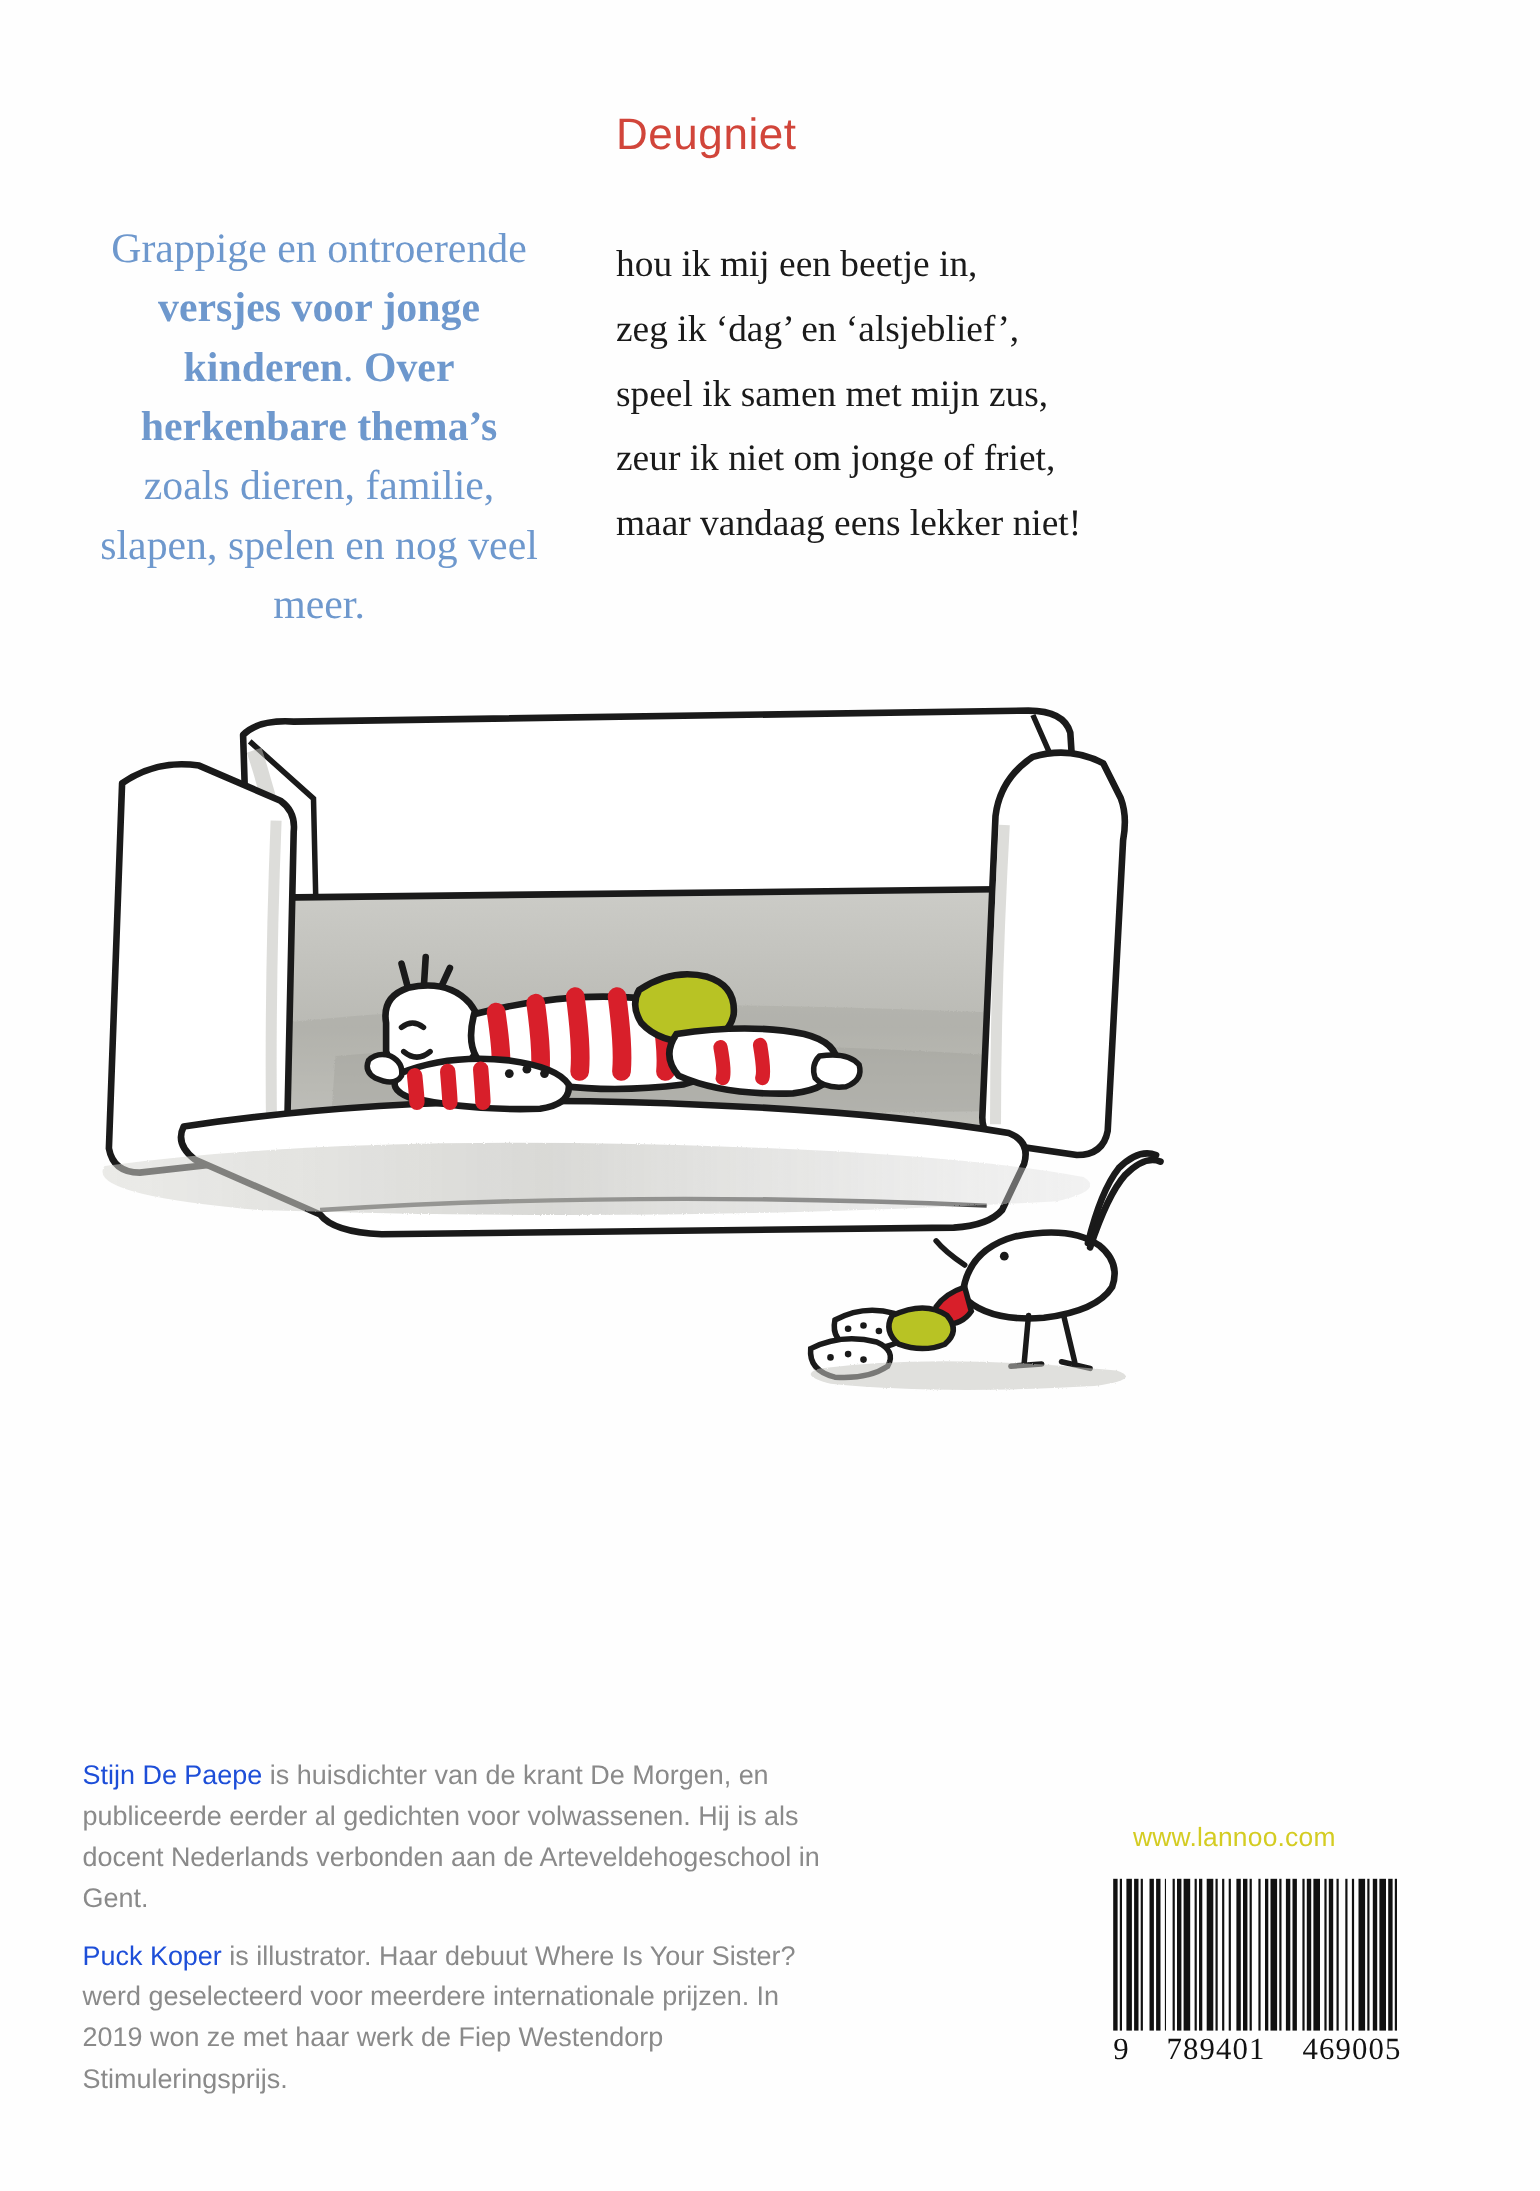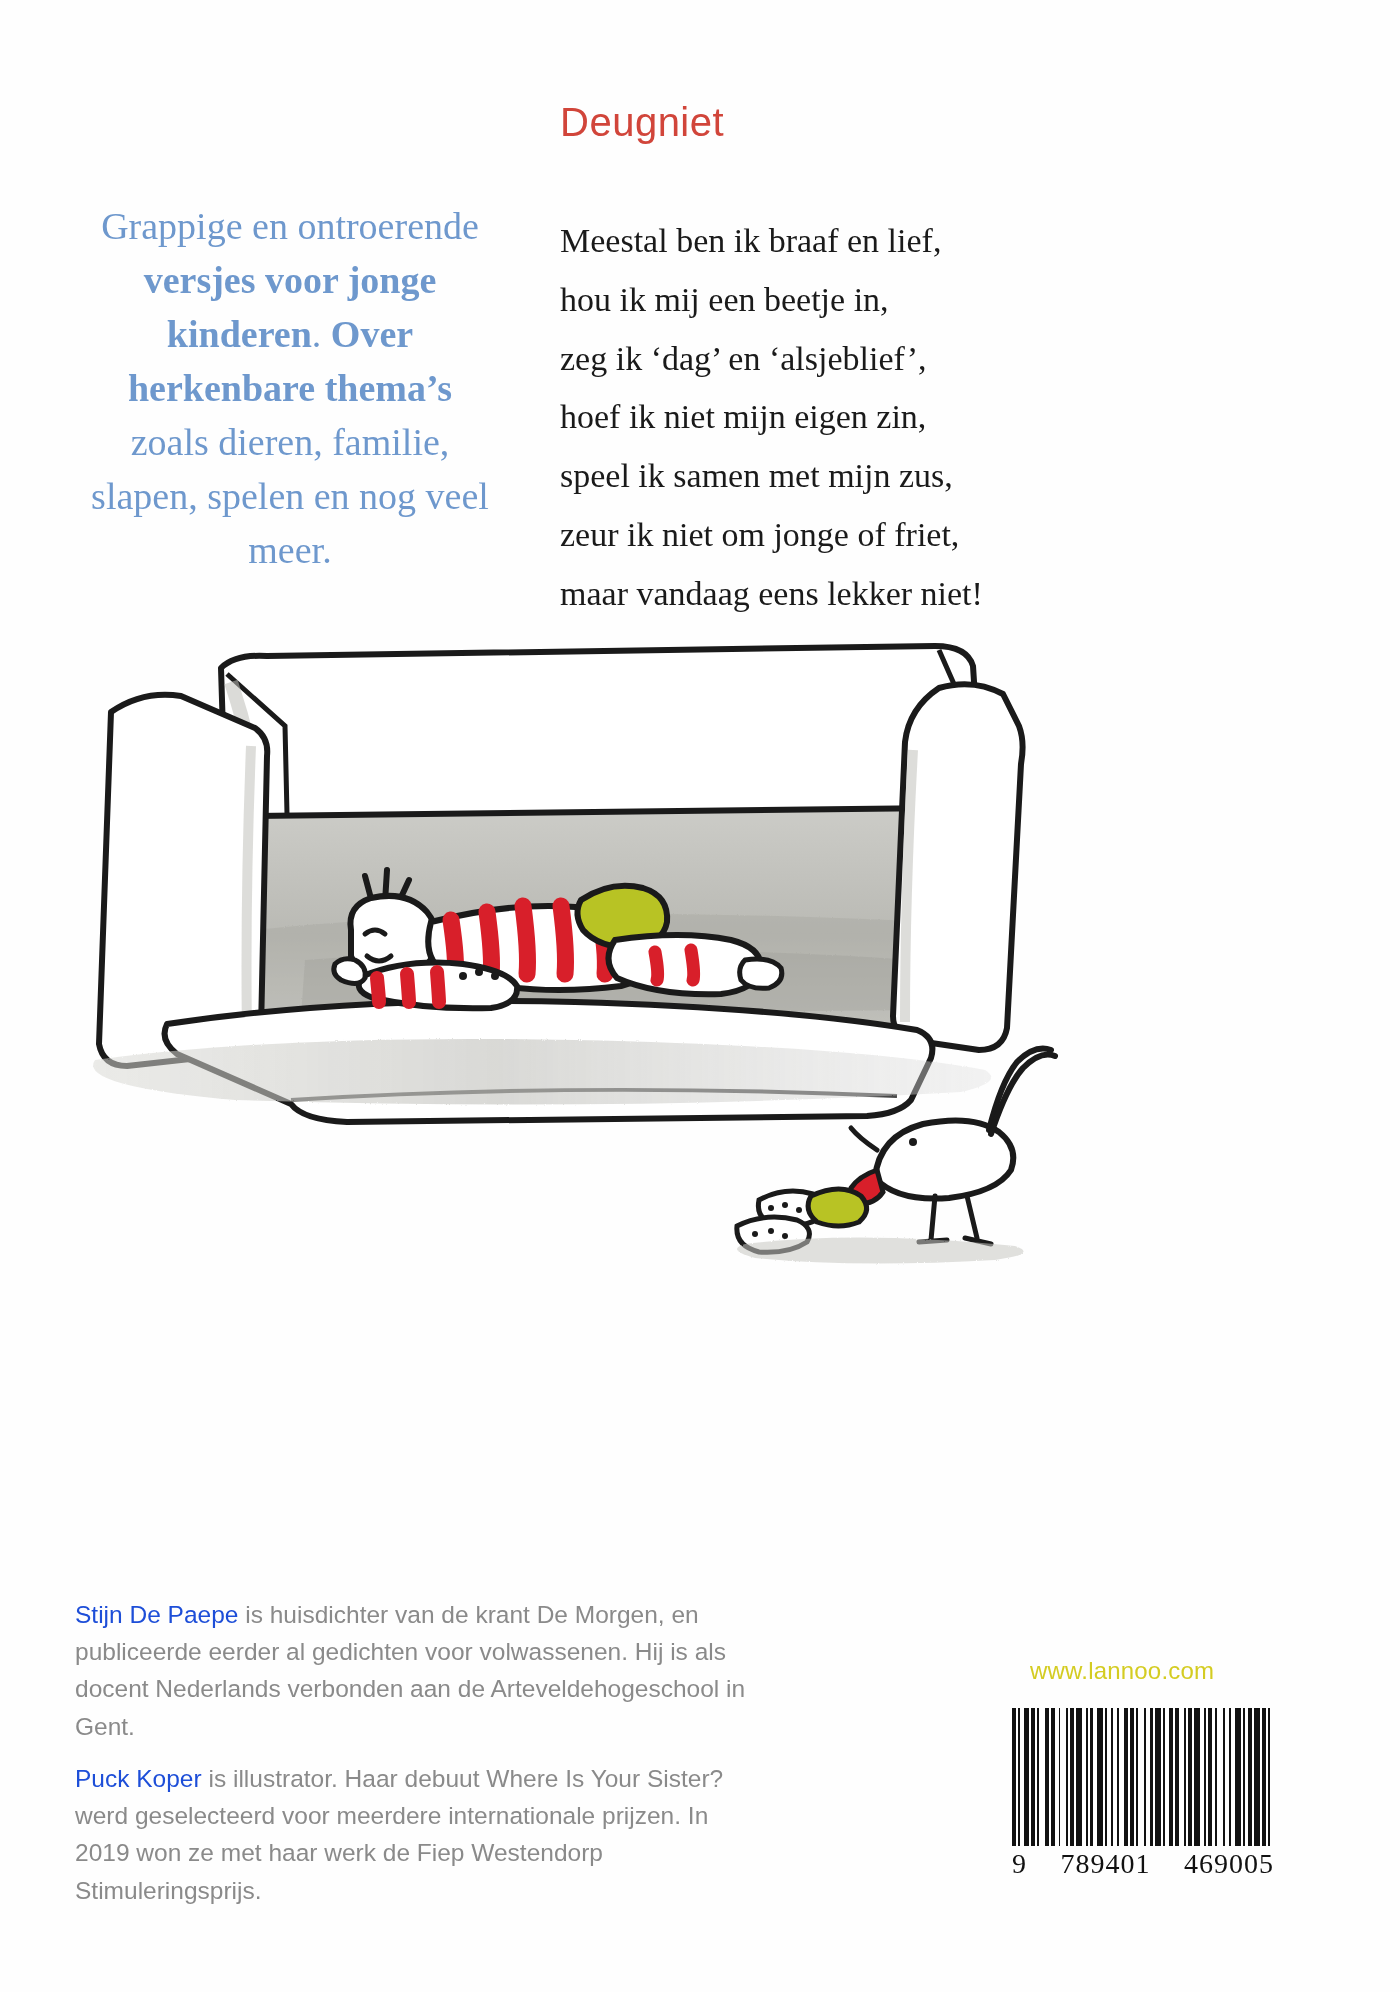--- a/index.html
+++ b/index.html
@@ -104,24 +104,22 @@
 </head>
 <body>
 
 <div id="blurb">
   <span>Grappige en ontroerende </span><span class="b">versjes voor jonge kinderen</span><span>. </span><span class="b">Over herkenbare thema’s</span><span> zoals dieren, familie, slapen, spelen en nog veel meer.</span>
 </div>
 
 <div id="poem-title">Deugniet</div>
 
 <div id="poem-body">
-  <span class="pl">Meestal ben ik braaf en lief,</span>
   <span class="pl">hou ik mij een beetje in,</span>
   <span class="pl">zeg ik ‘dag’ en ‘alsjeblief’,</span>
-  <span class="pl">hoef ik niet mijn eigen zin,</span>
   <span class="pl">speel ik samen met mijn zus,</span>
   <span class="pl">zeur ik niet om jonge of friet,</span>
   <span class="pl">maar vandaag eens lekker niet!</span>
 </div>
 
 <div id="illus">
 <svg viewBox="0 0 1020 640" xmlns="http://www.w3.org/2000/svg">
   <defs>
     <linearGradient id="gshade" x1="0" y1="0" x2="0" y2="1">
       <stop offset="0%" stop-color="#c9c9c4"></stop>

